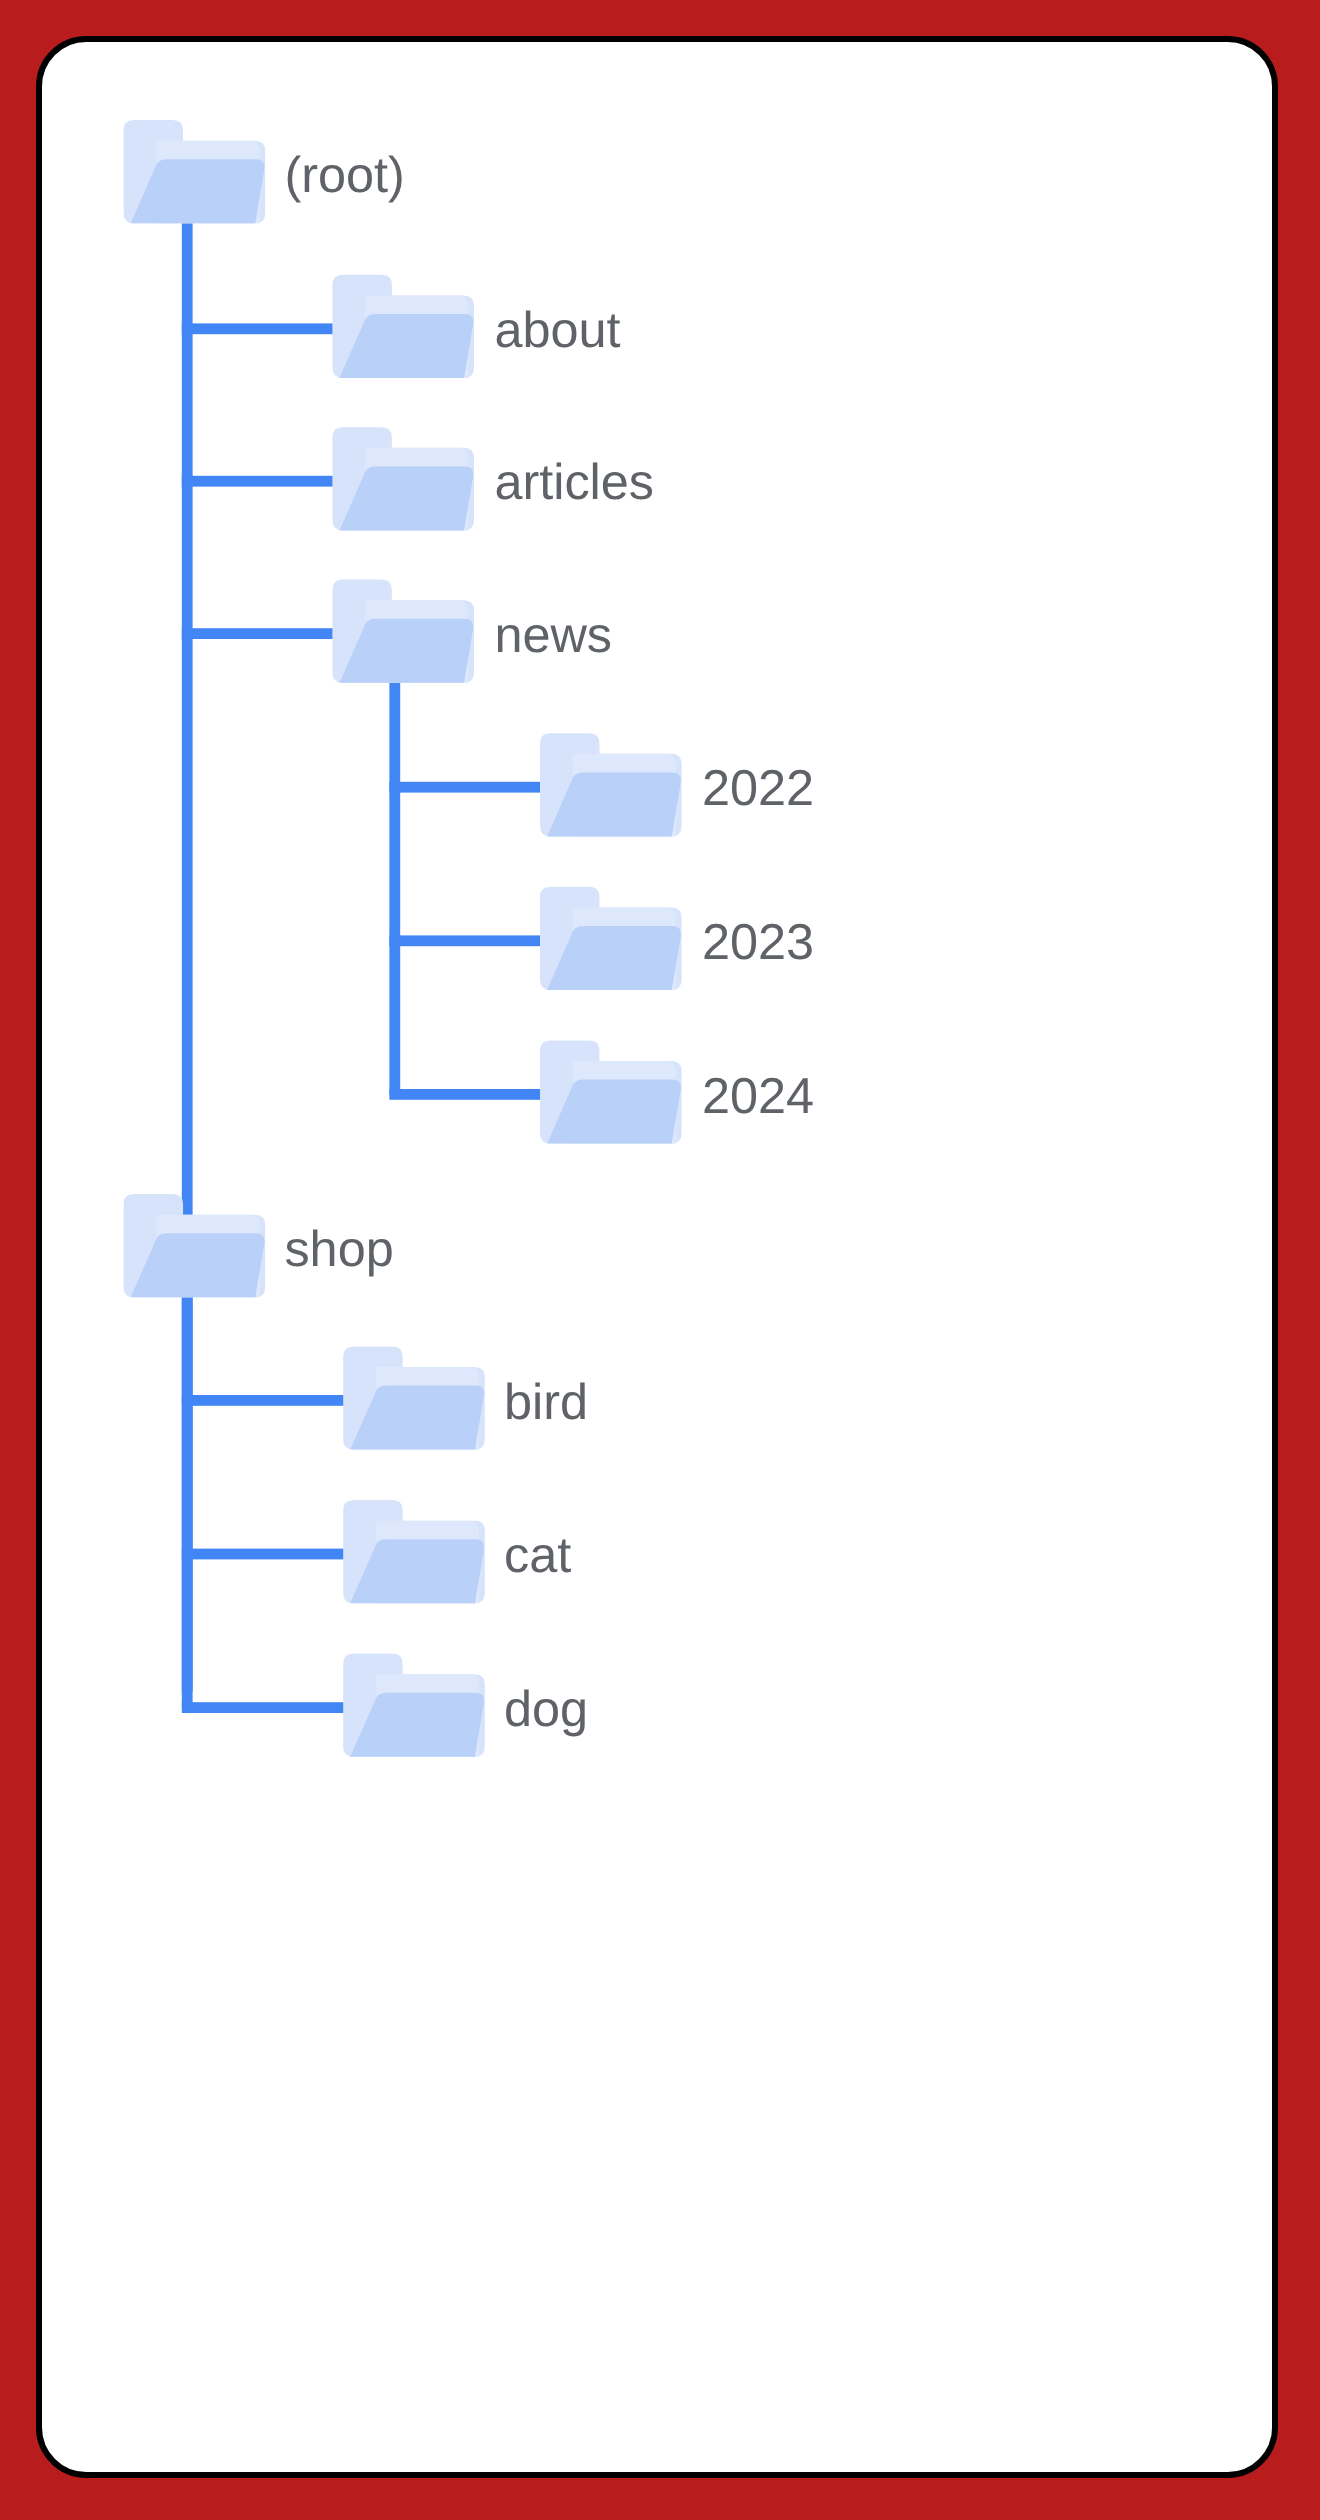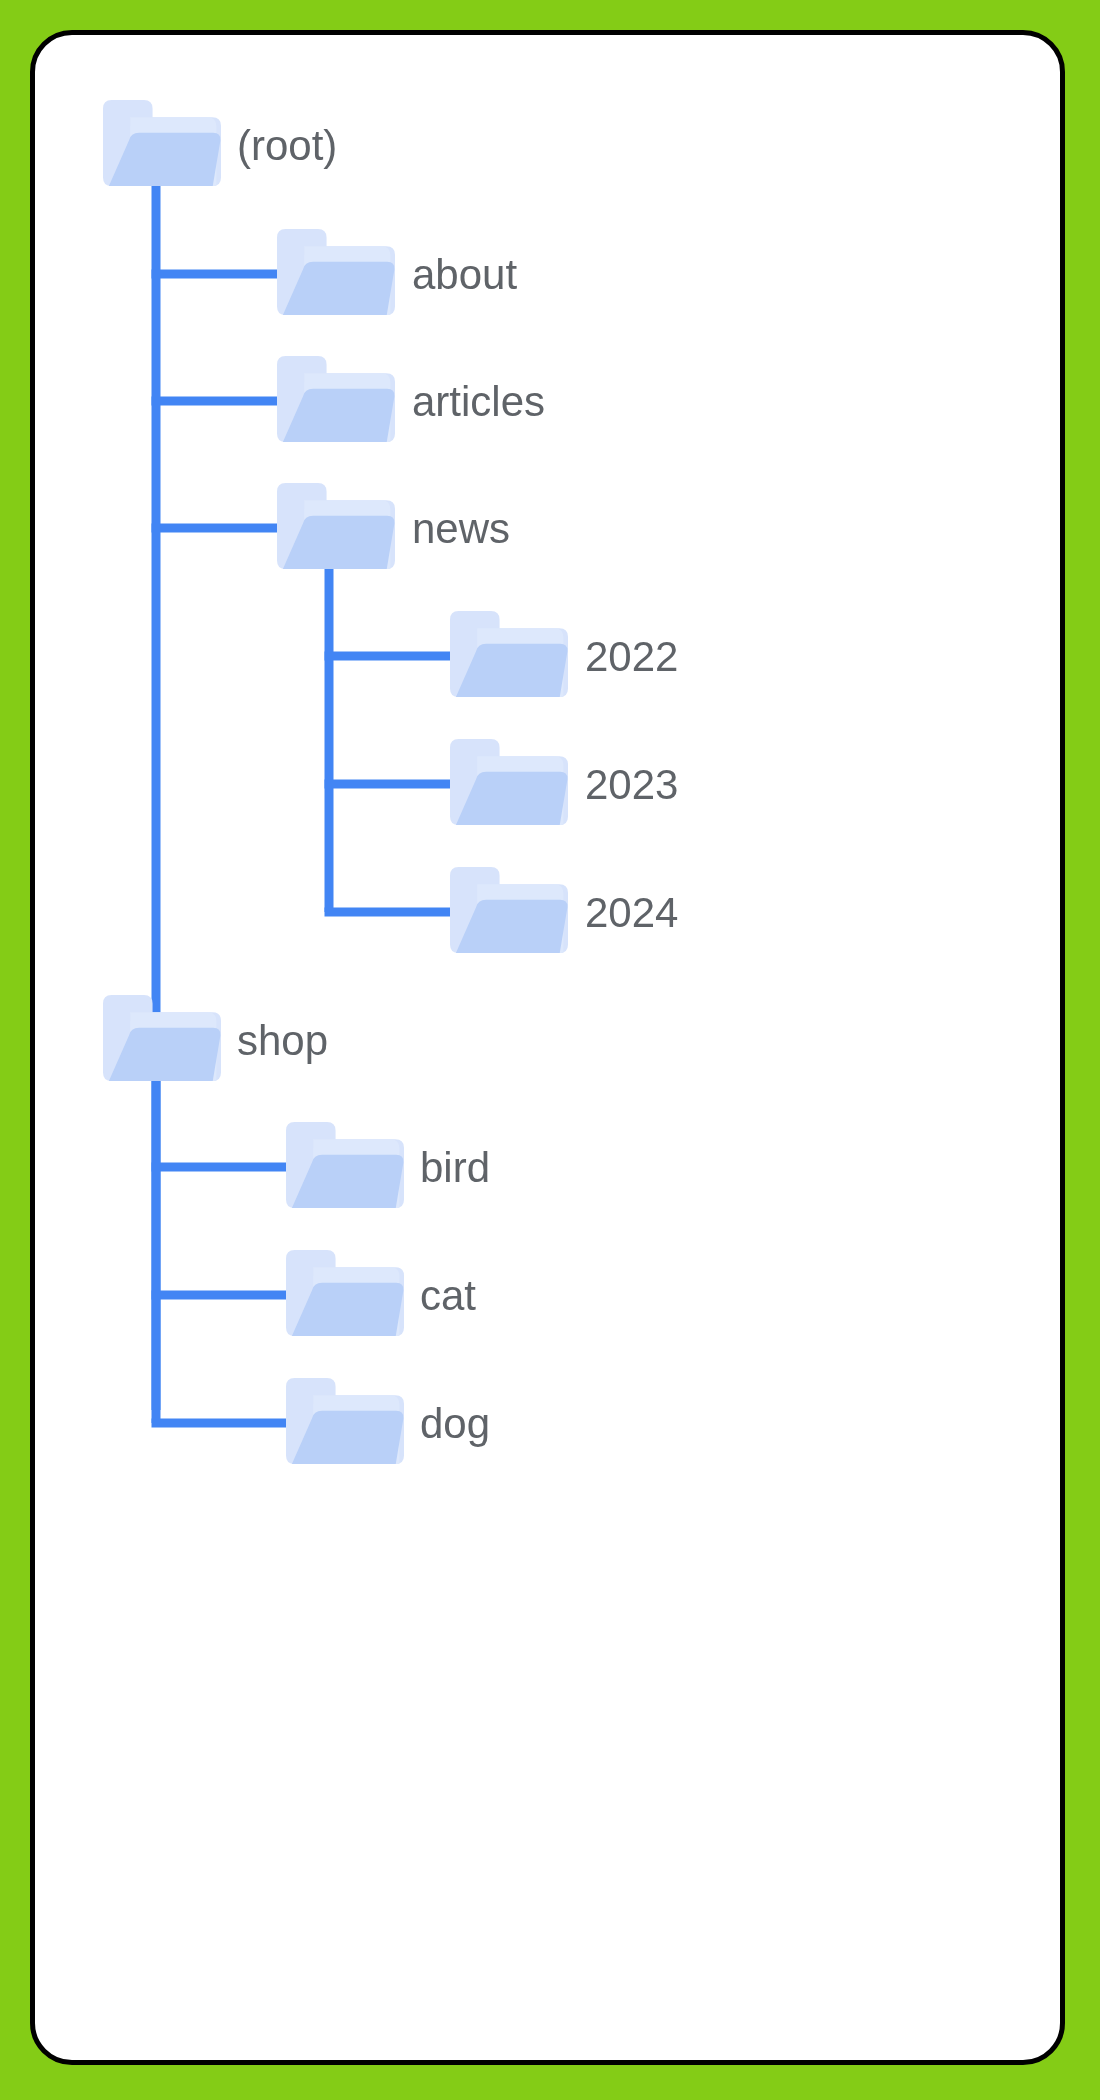--- a/index.html
+++ b/index.html
@@ -3,21 +3,21 @@
 <meta charset="utf-8">
 <title>Folder Tree</title>
 <style>
   html,body{margin:0;padding:0;background:#ffffff;}
   body{
     width:1100px;height:2100px;
     font-family:"Liberation Sans","DejaVu Sans",sans-serif;
     -webkit-font-smoothing:antialiased;
     overflow:hidden;
   }
-  #stage{position:relative;width:1100px;height:2100px;background:#84cc16;}
+  #stage{position:relative;width:1100px;height:2100px;background:#b91c1c;}
 
   
   .card{
     position:absolute;
     left:30px; top:30px;
     width:1035px; height:2035px;
     box-sizing:border-box;
     background:#ffffff;
     border:5px solid #000000;
     border-radius:42px;

